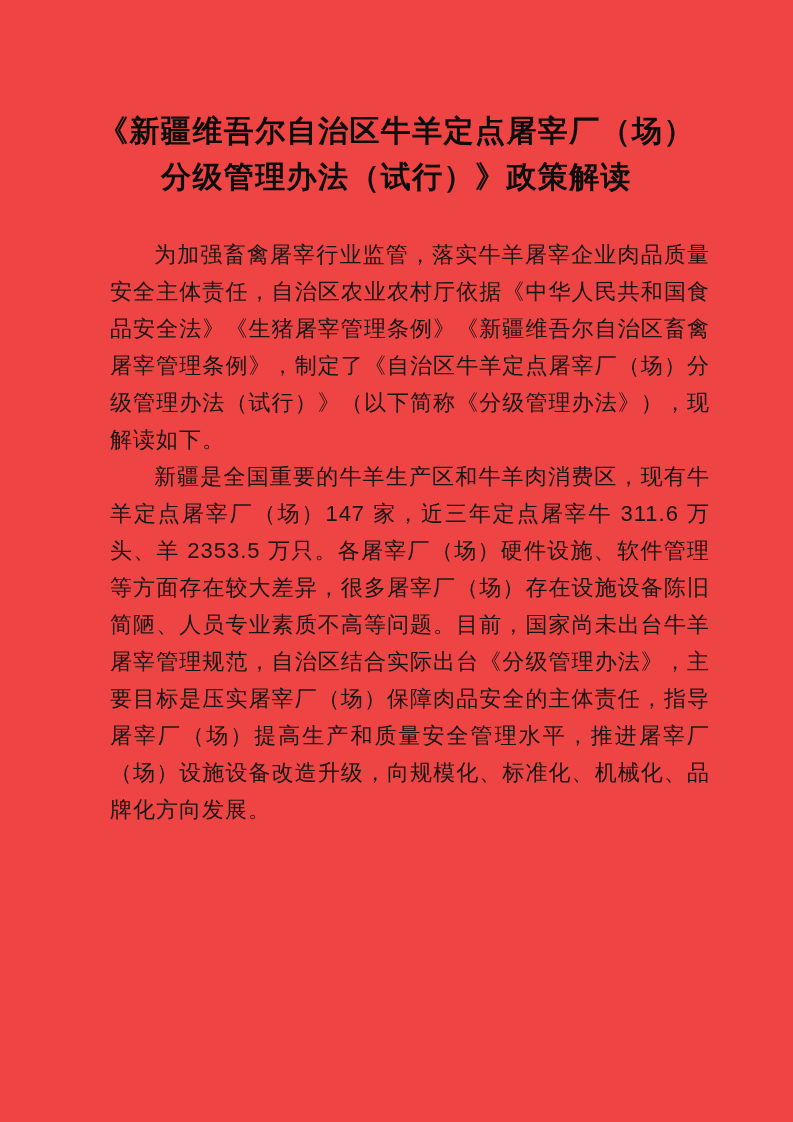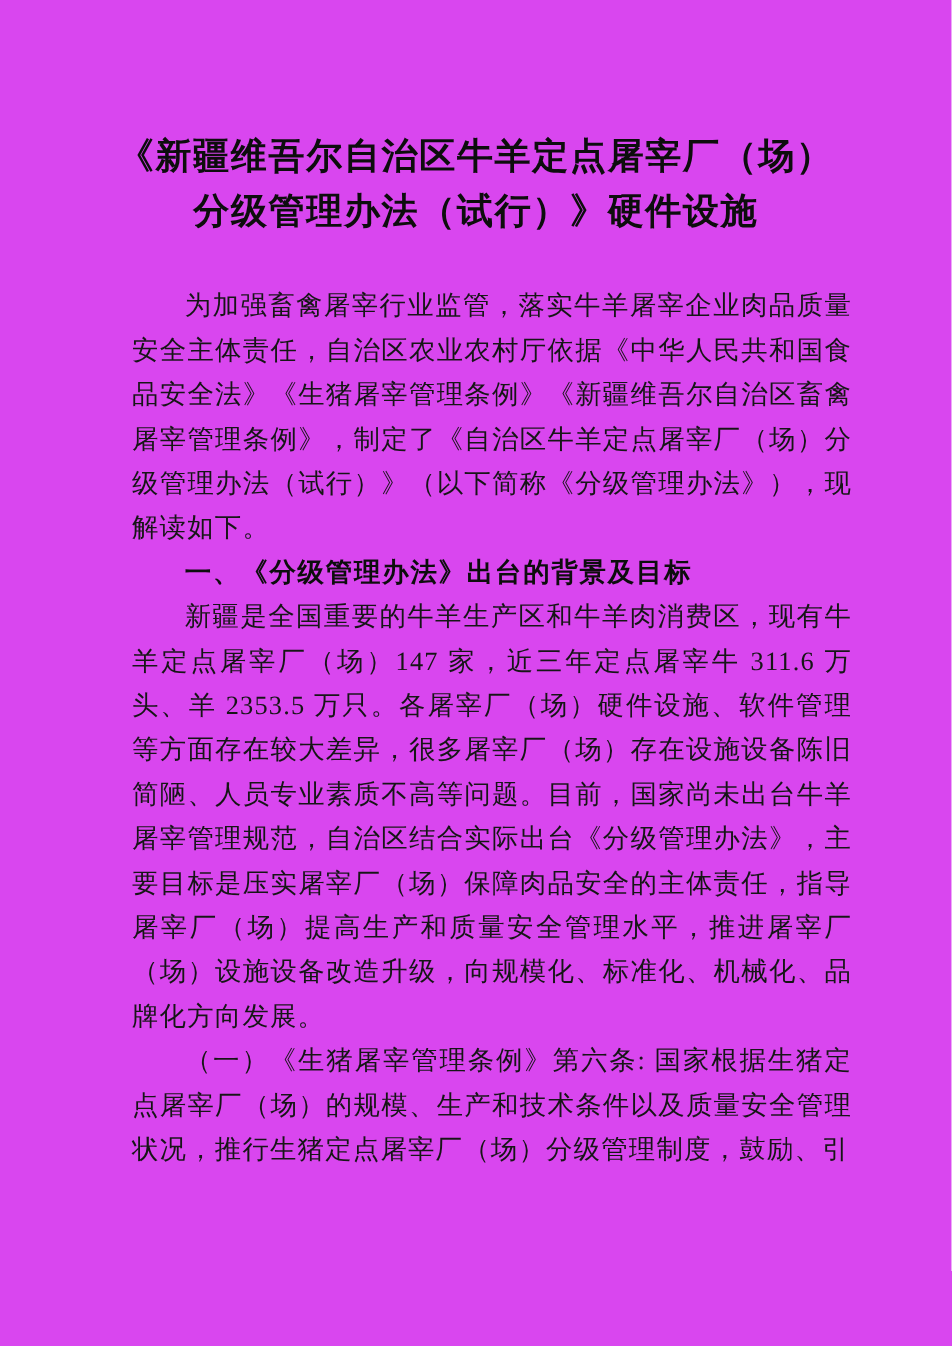--- a/index.html
+++ b/index.html
@@ -4,21 +4,21 @@
 <style>
   html, body {
     margin: 0;
     padding: 0;
     background: #ffffff;
   }
   .page {
     position: relative;
     width: 793px;
     height: 1122px;
-    background: #d946ef;
+    background: #ef4444;
     overflow: hidden;
     font-family: "Liberation Serif", serif;
     color: #151515;
   }
   .doc-title {
     padding-top: 88px;
     text-align: center;
     font-family: "Liberation Serif", serif;
     font-weight: bold;
     font-size: 30px;
@@ -37,40 +37,38 @@
     line-height: 37px;
     letter-spacing: 1px;
     text-align: justify;
   }
   .content p {
     margin: 0;
     padding: 0;
     text-indent: 2em;
   }
   .body-para {
-    font-family: Liberation Serif, serif;
+    font-family: Liberation Sans, sans-serif;
     color: #161616;
   }
   .heading-para {
     font-family: "Liberation Sans", sans-serif;
     font-weight: bold;
     color: #0d0d0d;
     letter-spacing: 1.5px;
   }
 </style>
 </head>
 <body>
 
 <div class="page">
 
   <h1 class="doc-title">
     <span class="title-line">《新疆维吾尔自治区牛羊定点屠宰厂（场）</span>
-    <span class="title-line">分级管理办法（试行）》硬件设施</span>
+    <span class="title-line">分级管理办法（试行）》政策解读</span>
   </h1>
 
   <div class="content">
     <p class="body-para">为加强畜禽屠宰行业监管，落实牛羊屠宰企业肉品质量安全主体责任，自治区农业农村厅依据《中华人民共和国食品安全法》《生猪屠宰管理条例》《新疆维吾尔自治区畜禽屠宰管理条例》，制定了《自治区牛羊定点屠宰厂（场）分级管理办法（试行）》（以下简称《分级管理办法》），现解读如下。</p>
-    <p class="heading-para">一、《分级管理办法》出台的背景及目标</p>
     <p class="body-para">新疆是全国重要的牛羊生产区和牛羊肉消费区，现有牛羊定点屠宰厂（场）147 家，近三年定点屠宰牛 311.6 万头、羊 2353.5 万只。各屠宰厂（场）硬件设施、软件管理等方面存在较大差异，很多屠宰厂（场）存在设施设备陈旧简陋、人员专业素质不高等问题。目前，国家尚未出台牛羊屠宰管理规范，自治区结合实际出台《分级管理办法》，主要目标是压实屠宰厂（场）保障肉品安全的主体责任，指导屠宰厂（场）提高生产和质量安全管理水平，推进屠宰厂（场）设施设备改造升级，向规模化、标准化、机械化、品牌化方向发展。</p>
-    <p class="body-para">（一）《生猪屠宰管理条例》第六条: 国家根据生猪定点屠宰厂（场）的规模、生产和技术条件以及质量安全管理状况，推行生猪定点屠宰厂（场）分级管理制度，鼓励、引</p>
   </div>
 
 </div>
 
 </body></html>

